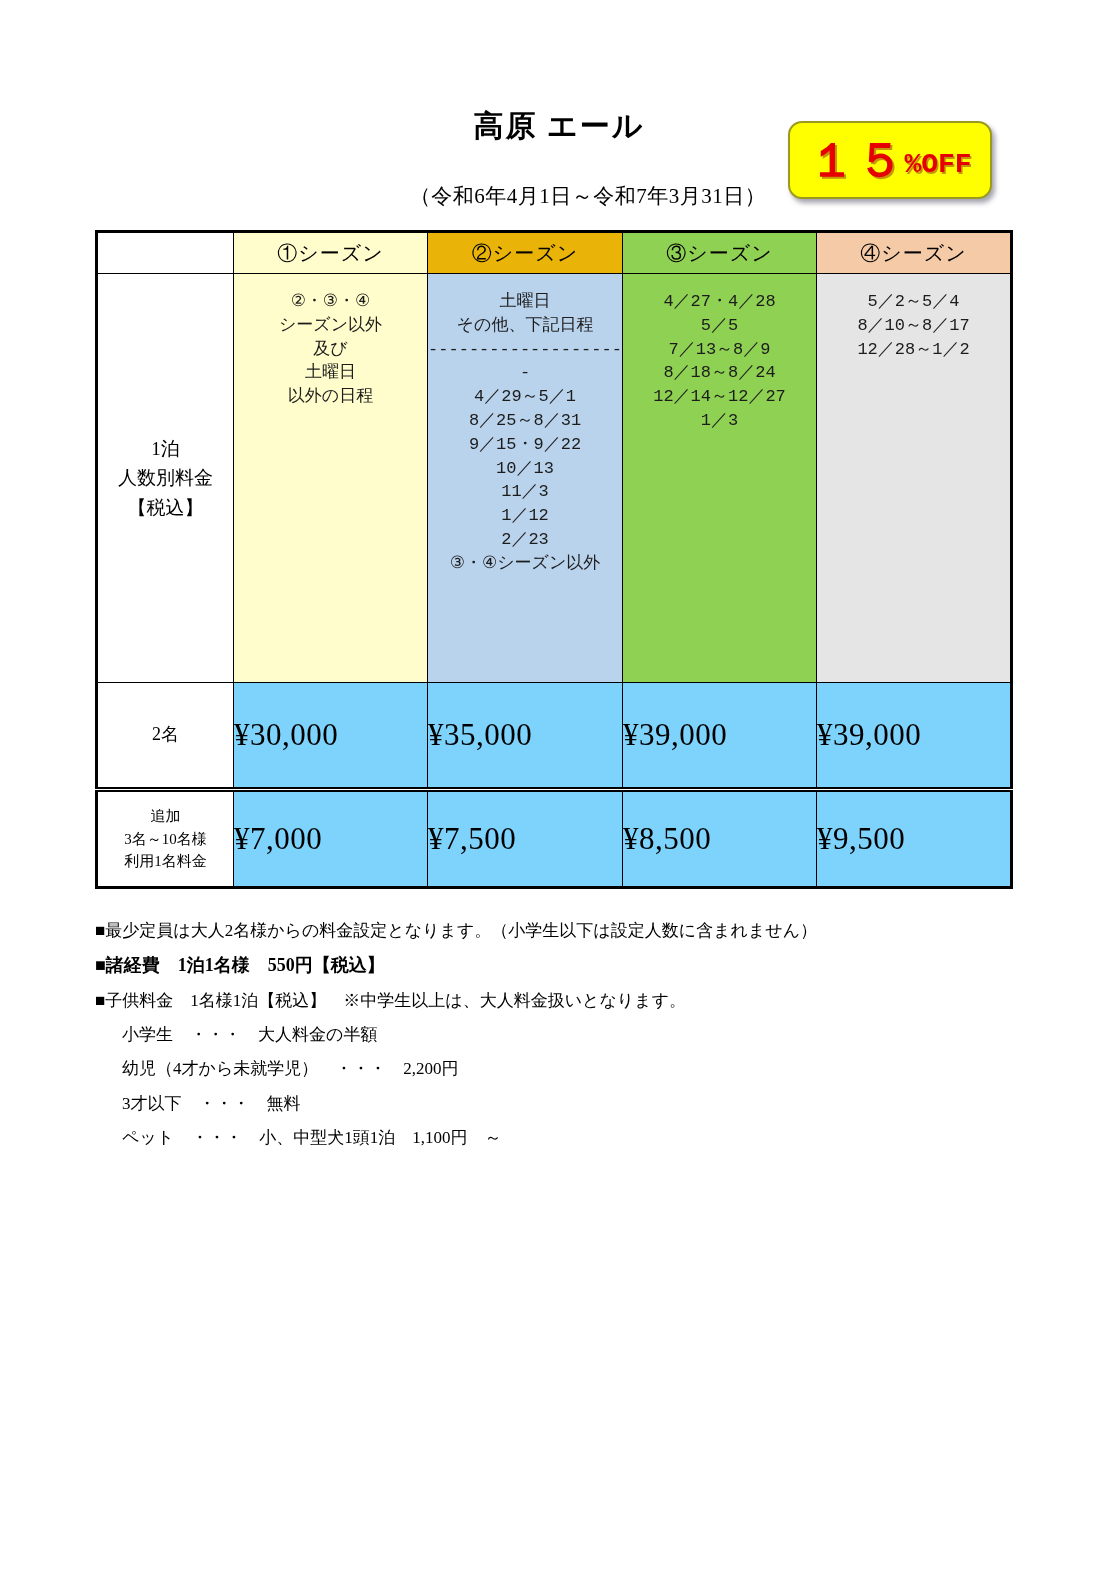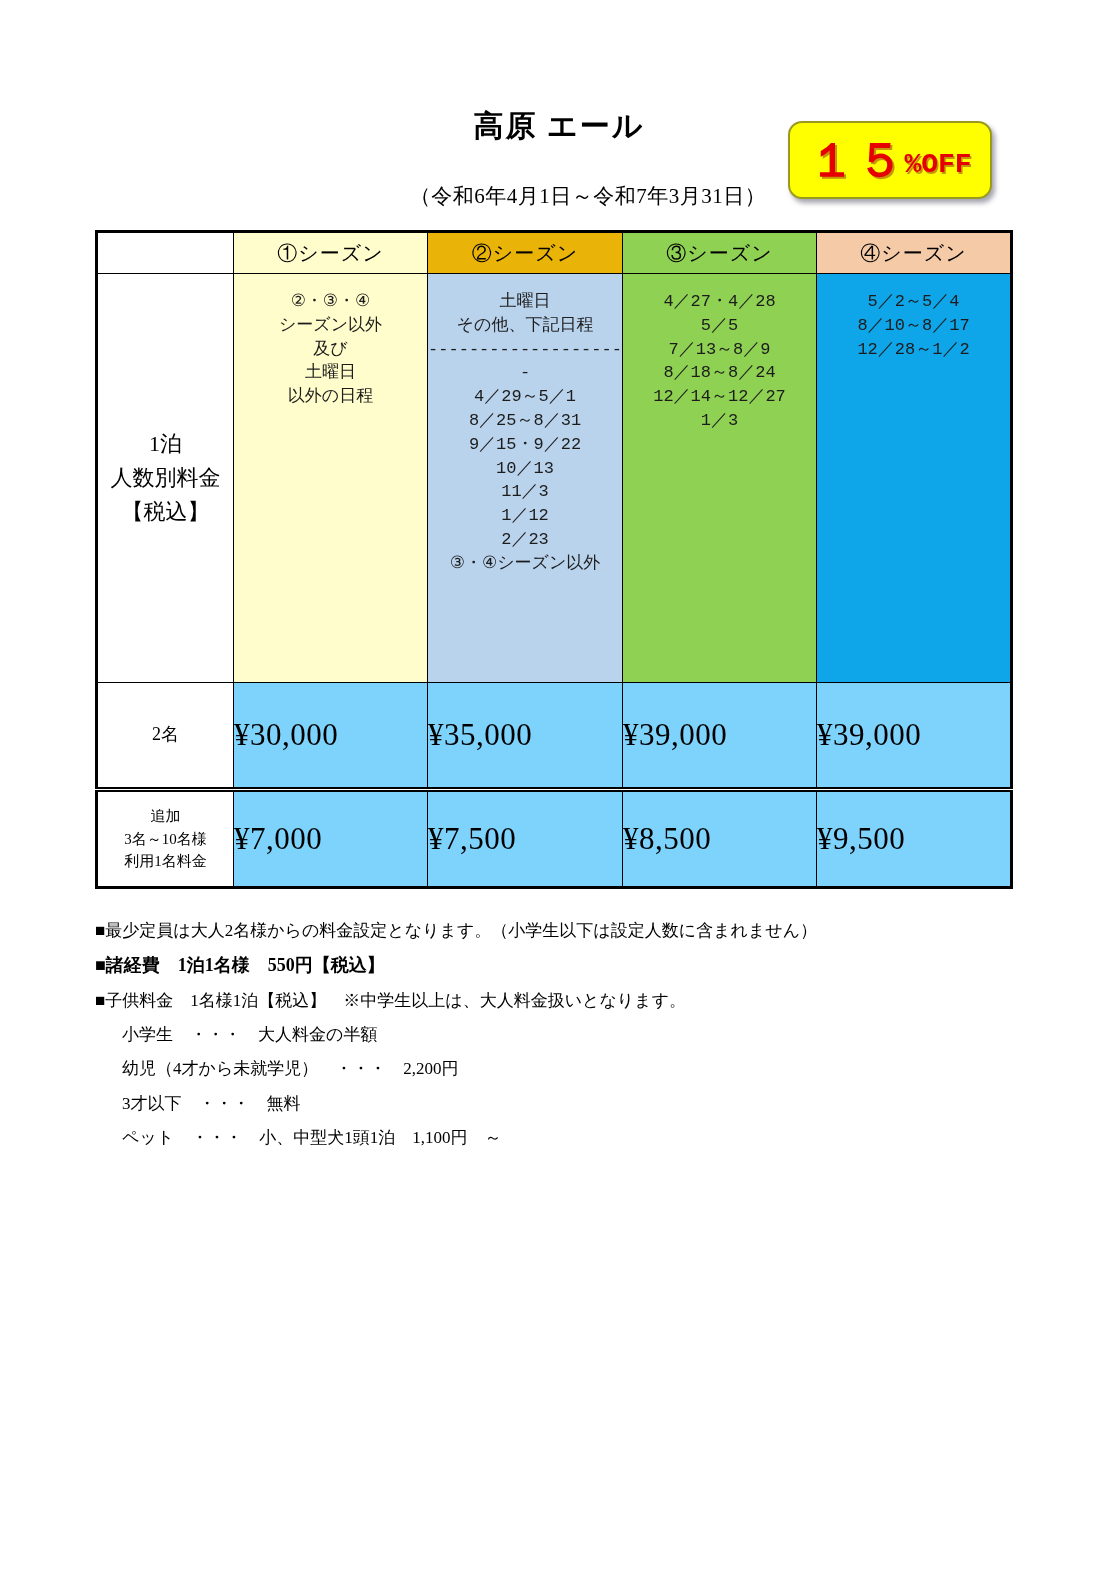--- a/index.html
+++ b/index.html
@@ -71,21 +71,21 @@
   td.dates{
     font-family:Liberation Mono, monospace;
     font-size:17px;line-height:1.4;color:#1c1c1c;
     text-align:center;vertical-align:top;
     padding-top:16px;
     white-space:pre-line;
   }
   td.rowlabel{
     text-align:center;vertical-align:middle;
     white-space:pre-line;
-    font-size:22px;line-height:1.55;
+    font-size:19px;line-height:1.55;
     background:#ffffff;
   }
   .r-price2 td.rowlabel{font-size:18px;}
   .r-add td.rowlabel{font-size:15px;line-height:1.5;}
   td.price{
     text-align:left;vertical-align:middle;
     font-size:31px;letter-spacing:0.5px;
     background:#7dd3fc;
   }
 
@@ -146,21 +146,21 @@
 11／3
 1／12
 2／23
 ③・④シーズン以外</td>
         <td class="dates" style="background-color: rgb(143, 209, 83);">4／27・4／28
 5／5
 7／13～8／9
 8／18～8／24
 12／14～12／27
 1／3</td>
-        <td class="dates" style="background-color: #0ea5e9;">5／2～5／4
+        <td class="dates" style="background-color: #e5e5e5;">5／2～5／4
 8／10～8／17
 12／28～1／2</td>
       </tr>
       <tr class="r-price2">
         <td class="rowlabel">2名</td>
         <td class="price">¥30,000</td>
         <td class="price">¥35,000</td>
         <td class="price">¥39,000</td>
         <td class="price">¥39,000</td>
       </tr>

